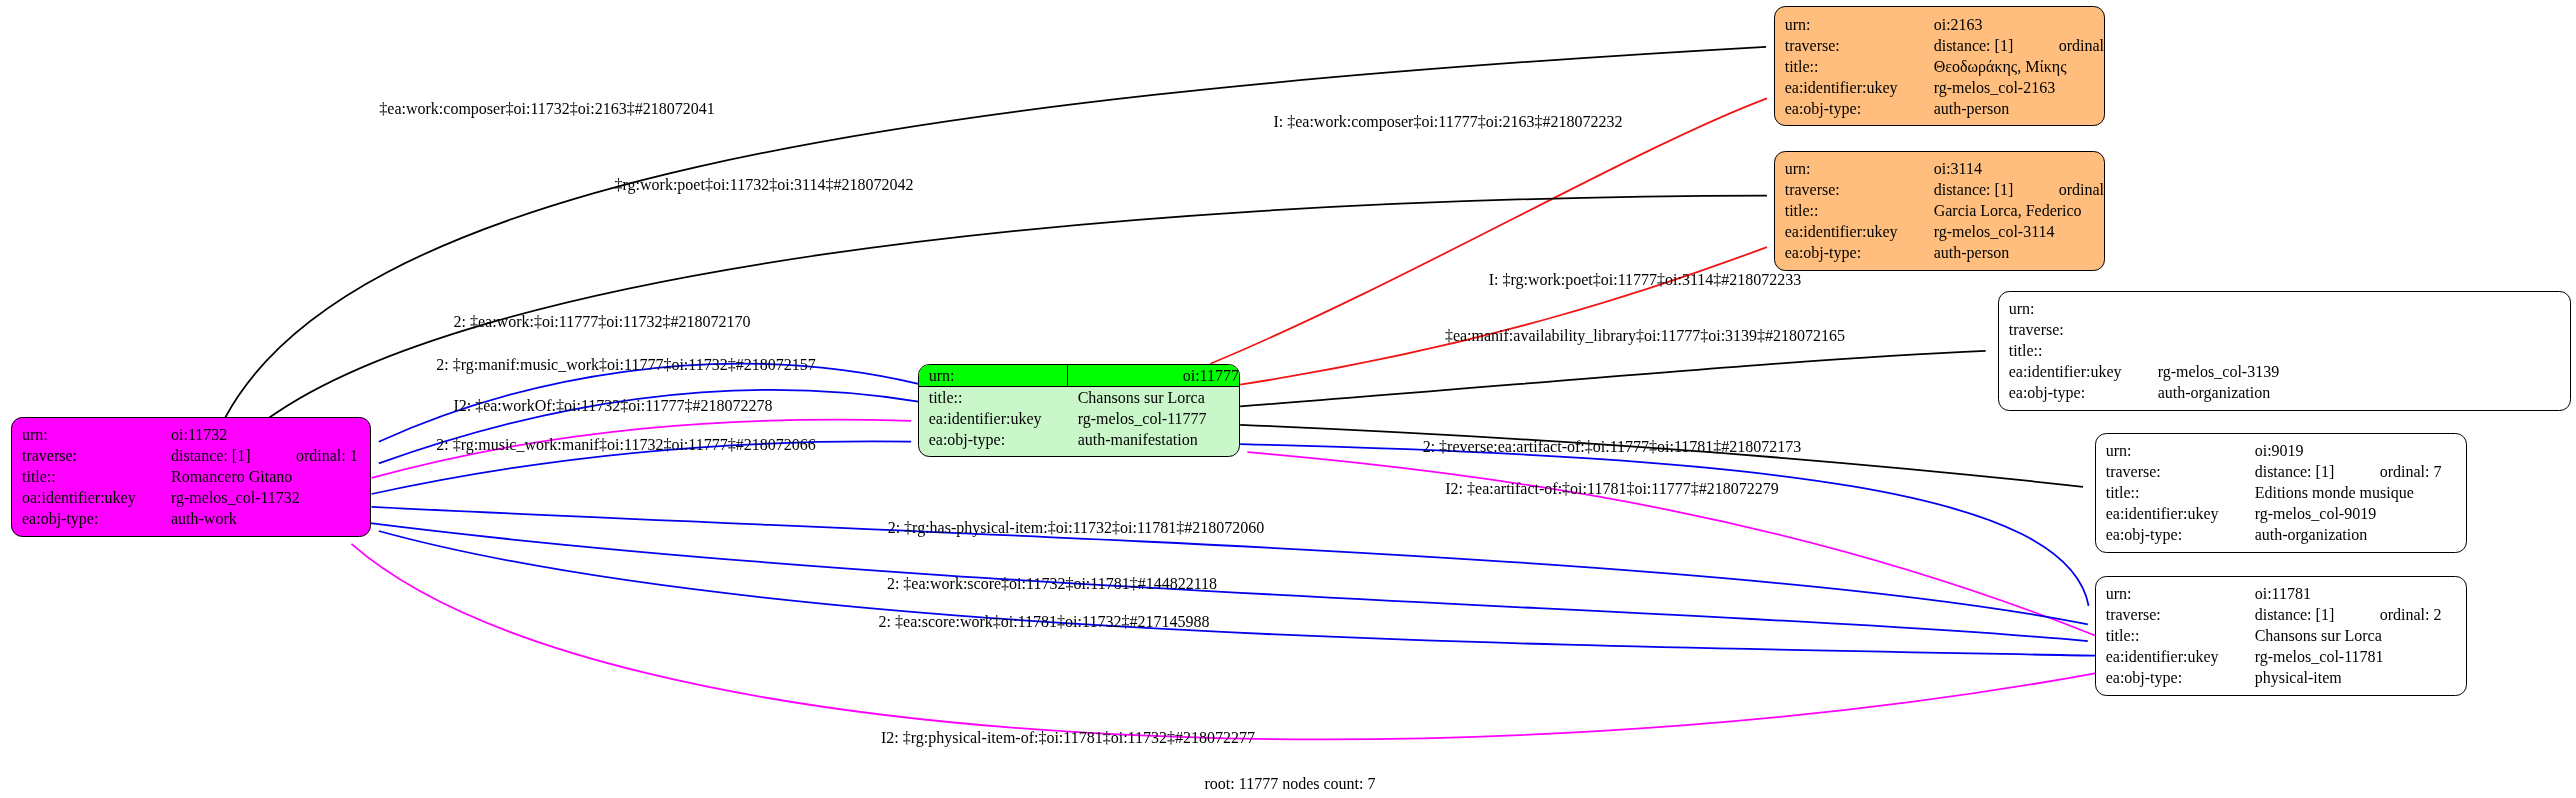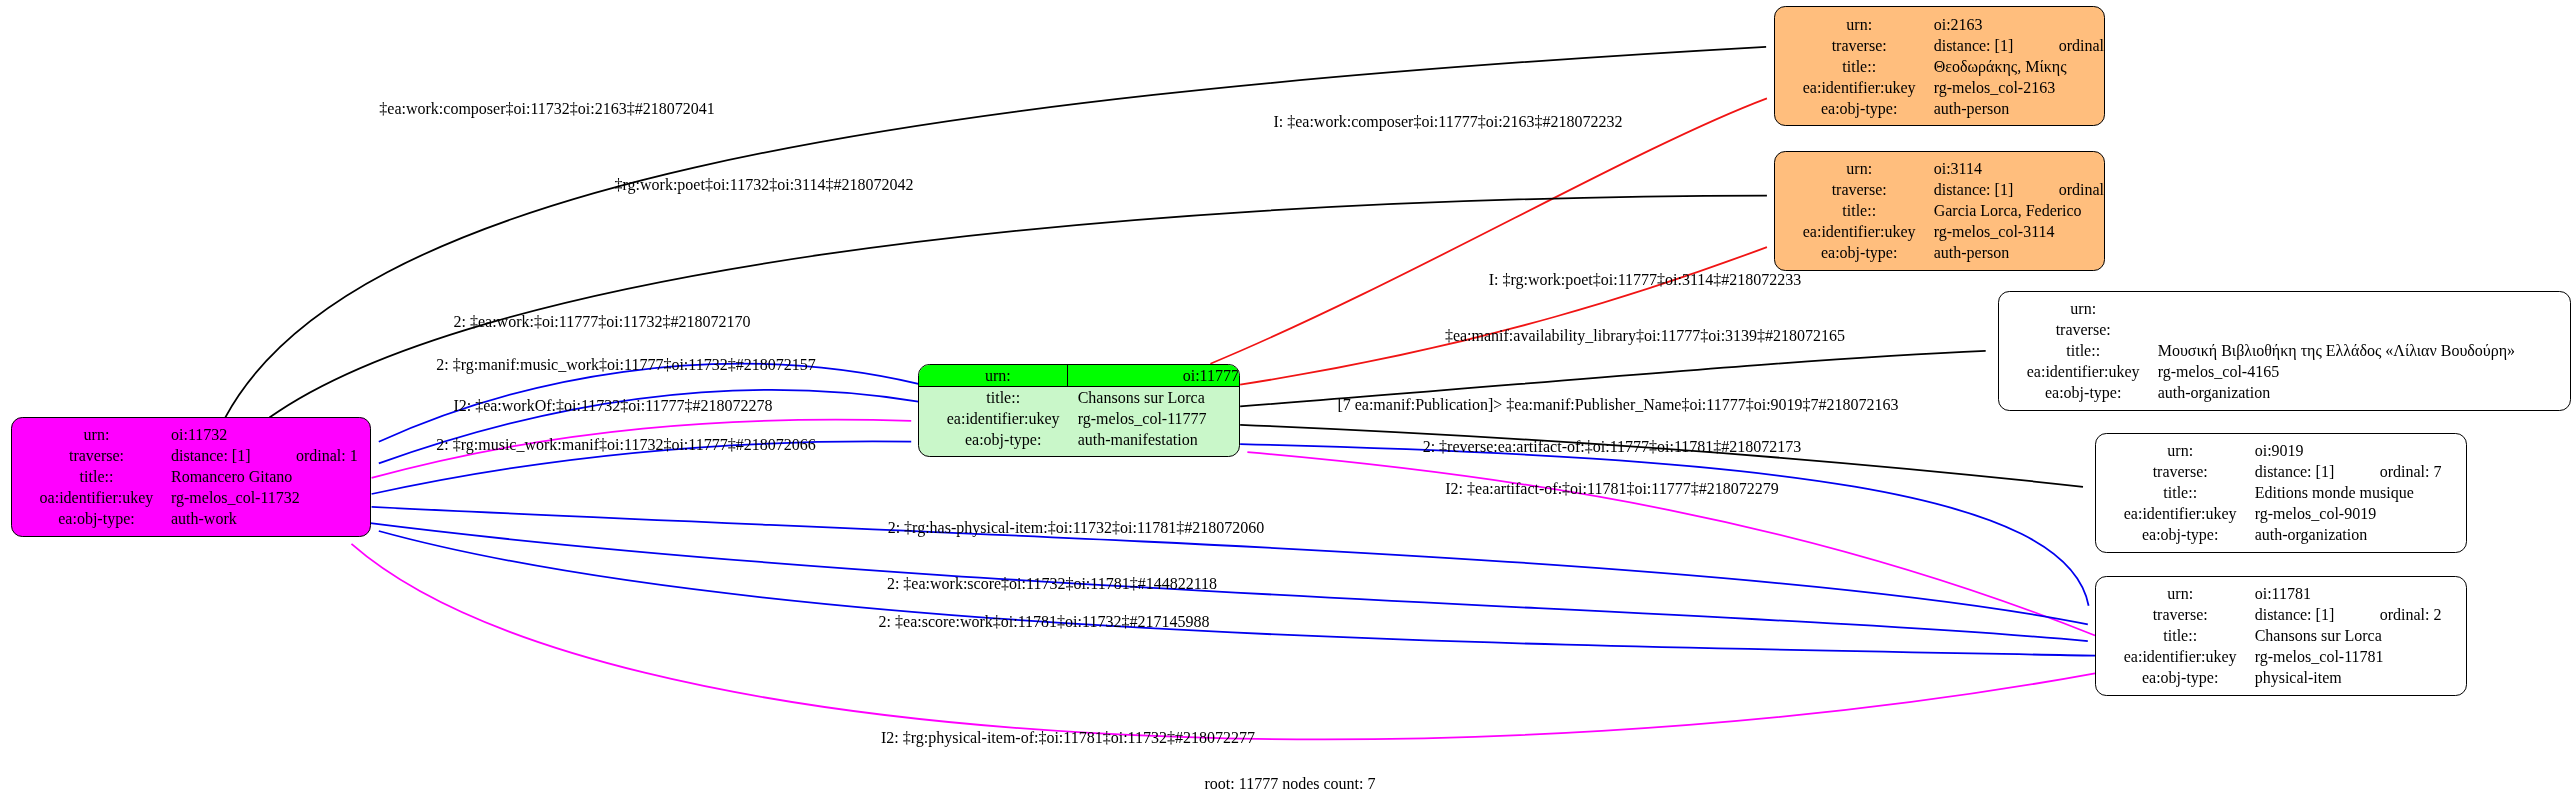--- a/index.html
+++ b/index.html
@@ -8,21 +8,21 @@
     font-family:"Liberation Serif", serif;color:#000;overflow:hidden;
   }
   svg.edge-layer{position:absolute;left:0;top:0;width:2576px;height:799px;}
   svg.edge-layer path{fill:none;stroke-width:2.2px;}
   .node{
     position:absolute;border:1.6px solid #000;border-radius:11.3px;
     padding:6.4px 9.7px;font-size:16px;line-height:21px;box-sizing:border-box;
     overflow:hidden;background:#fff;
   }
   .row{display:flex;white-space:nowrap;}
-  .lbl{width:149px;flex:none;text-align:center;}
+  .lbl{width:149px;flex:none;}
   .val{flex:1;}
   .v1{display:inline-block;min-width:125px;}
   .node.green .hdr{
     margin:-6.4px -9.7px 0 -9.7px;border-bottom:0.8px solid #000;
   }
   .node.green .hdr .lbl{width:149px;padding-left:9.7px;border-right:0.8px solid #000;box-sizing:border-box;}
   .node.green .hdr .val{padding-left:9.7px;text-align:right;}
   .elabel{
     position:absolute;transform:translate(-50%,-50%);
     font-size:16px;white-space:nowrap;color:#000;
@@ -65,21 +65,20 @@
     <path d="M 458 650 C 1150 738, 2150 756, 2596 797" marker-end="url(#arw-blue)" stroke="#0000ee"></path>
     <path d="M 2605 815 C 1900 802, 950 792, 471 660" marker-end="url(#arw-blue)" stroke="#0000ee"></path>
     <path d="M 2605 837 C 1850 975, 750 950, 437 676" marker-end="url(#arw-magenta)" stroke="#ff00ff"></path>
   </svg>
 
   <div class="elabel" style="left:547px;top:109px">‡ea:work:composer‡oi:11732‡oi:2163‡#218072041</div>
   <div class="elabel" style="left:1448px;top:122px">I: ‡ea:work:composer‡oi:11777‡oi:2163‡#218072232</div>
   <div class="elabel" style="left:764px;top:185px">‡rg:work:poet‡oi:11732‡oi:3114‡#218072042</div>
   <div class="elabel" style="left:1645px;top:280px">I: ‡rg:work:poet‡oi:11777‡oi:3114‡#218072233</div>
   <div class="elabel" style="left:1645px;top:336px">‡ea:manif:availability_library‡oi:11777‡oi:3139‡#218072165</div>
-  <div class="elabel" style="left:1618px;top:405px">[7 ea:manif:Publication]&gt; ‡ea:manif:Publisher_Name‡oi:11777‡oi:9019‡7#218072163</div>
   <div class="elabel" style="left:602px;top:322px">2: ‡ea:work:‡oi:11777‡oi:11732‡#218072170</div>
   <div class="elabel" style="left:626px;top:365px">2: ‡rg:manif:music_work‡oi:11777‡oi:11732‡#218072157</div>
   <div class="elabel" style="left:613px;top:406px">I2: ‡ea:workOf:‡oi:11732‡oi:11777‡#218072278</div>
   <div class="elabel" style="left:626px;top:445px">2: ‡rg:music_work:manif‡oi:11732‡oi:11777‡#218072066</div>
   <div class="elabel" style="left:1612px;top:447px">2: ‡reverse:ea:artifact-of:‡oi:11777‡oi:11781‡#218072173</div>
   <div class="elabel" style="left:1612px;top:489px">I2: ‡ea:artifact-of:‡oi:11781‡oi:11777‡#218072279</div>
   <div class="elabel" style="left:1076px;top:528px">2: ‡rg:has-physical-item:‡oi:11732‡oi:11781‡#218072060</div>
   <div class="elabel" style="left:1052px;top:584px">2: ‡ea:work:score‡oi:11732‡oi:11781‡#144822118</div>
   <div class="elabel" style="left:1044px;top:622px">2: ‡ea:score:work‡oi:11781‡oi:11732‡#217145988</div>
   <div class="elabel" style="left:1068px;top:738px">I2: ‡rg:physical-item-of:‡oi:11781‡oi:11732‡#218072277</div>
@@ -174,25 +173,24 @@
 
   <div class="node" style="left: 1998px; top: 291px; width: 573px; background: rgb(255, 255, 255);">
     <div class="row">
       <span class="lbl">urn:</span>
     </div>
     <div class="row">
       <span class="lbl">traverse:</span>
     </div>
     <div class="row">
       <span class="lbl">title::</span>
-      <span class="val">Μουσική Βιβλιοθήκη της Ελλάδος «Λίλιαν Βουδούρη»</span>
-    </div>
-    <div class="row">
-      <span class="lbl">ea:identifier:ukey</span>
-      <span class="val">rg-melos_col-4165</span>
+    </div>
+    <div class="row">
+      <span class="lbl">ea:identifier:ukey</span>
+      <span class="val">rg-melos_col-3139</span>
     </div>
     <div class="row">
       <span class="lbl">ea:obj-type:</span>
       <span class="val">auth-organization</span>
     </div>
   </div>
 
   <div class="node" style="left: 2095px; top: 433px; width: 372px; background: rgb(255, 255, 255);">
     <div class="row">
       <span class="lbl">urn:</span>

